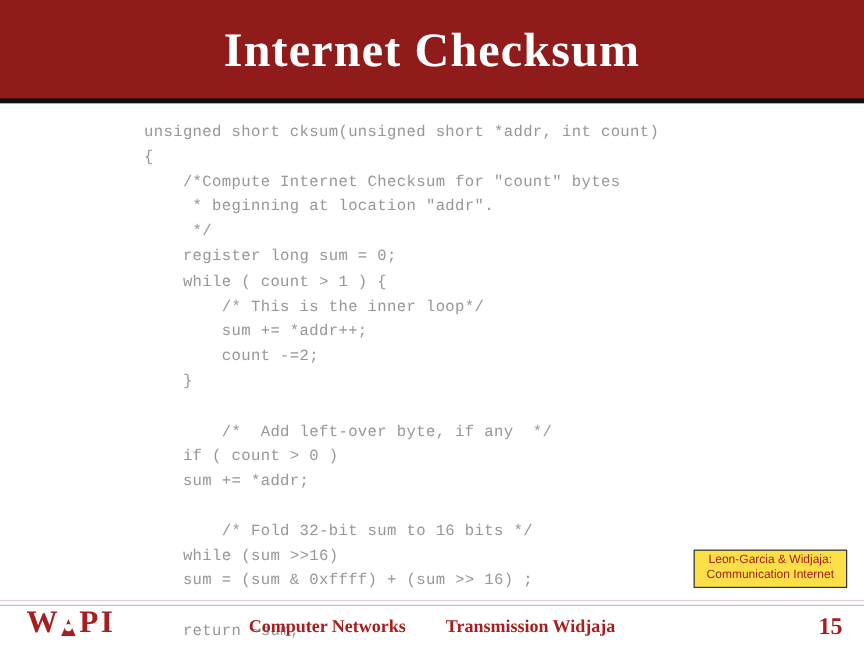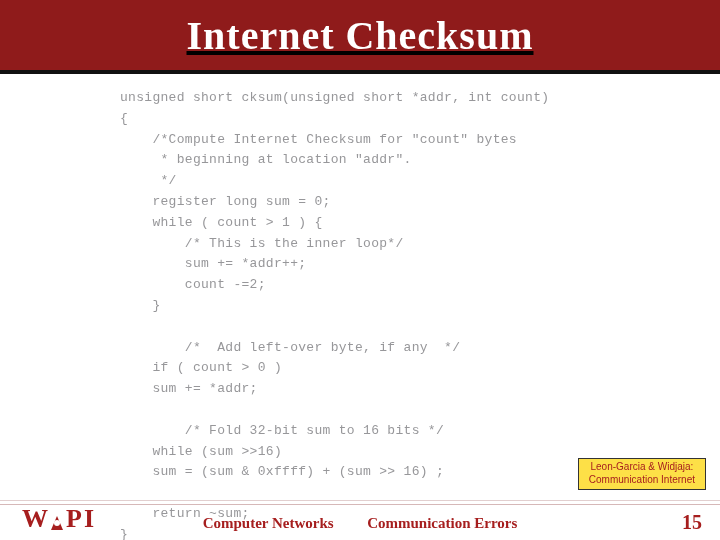--- a/index.html
+++ b/index.html
@@ -2,25 +2,24 @@
 <html><head>
 <meta charset="utf-8">
 <style>
   * { margin: 0; padding: 0; box-sizing: border-box; }
   html, body { width: 720px; height: 540px; overflow: hidden; }
   body { font-family: Georgia, 'Times New Roman', serif; background: #ffffff; position: relative; }
 
   .title-bar {
     background: #8f1b1b;
     border-bottom: 4px solid #111;
-    height: 74px;
+    height: 86px;
     display: flex;
     align-items: center;
     justify-content: center;
-    text-decoration: underline;
   }
   .title-bar h1 {
     color: #ffffff;
     font-family: 'Comic Sans MS', 'Marker Felt', cursive;
     font-weight: bold;
     font-size: 40px;
     letter-spacing: 1px;
   }
 
   .code-area {
@@ -152,17 +151,17 @@
   <div class="logo">
     <span>W</span>
     <span class="tri"></span>
     <span>P</span>
     <span>I</span>
   </div>
 
   <div class="footer-center">
     <span>Computer Networks</span>
     <span class="gap"></span>
-    <span>Communication Errors</span>
+    <span>Transmission Widjaja</span>
   </div>
 
   <div class="page-num">15</div>
 </div>
 
 </body></html>

